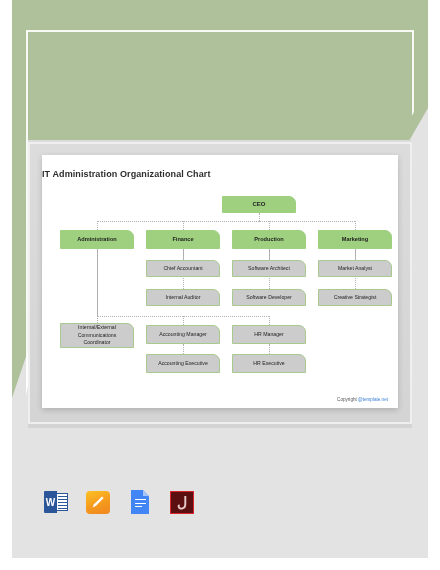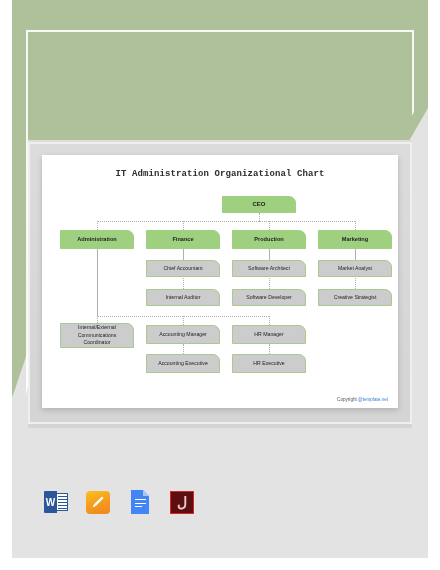--- a/index.html
+++ b/index.html
@@ -106,26 +106,24 @@
     height: 253px;
     background: #ffffff;
     box-shadow: 0 2px 6px rgba(0,0,0,.18);
   }
 
   .doc-title {
     position: absolute;
     left: 0;
     top: 14px;
     width: 356px;
-    text-align: center;
     font-size: 9px;
     font-weight: bold;
     color: #2d2d2d;
     letter-spacing: .1px;
-    font-family: Liberation Mono, monospace;
   }
 
   
   .chart {
     position: absolute;
     left: 0;
     top: 0;
     width: 356px;
     height: 253px;
   }

